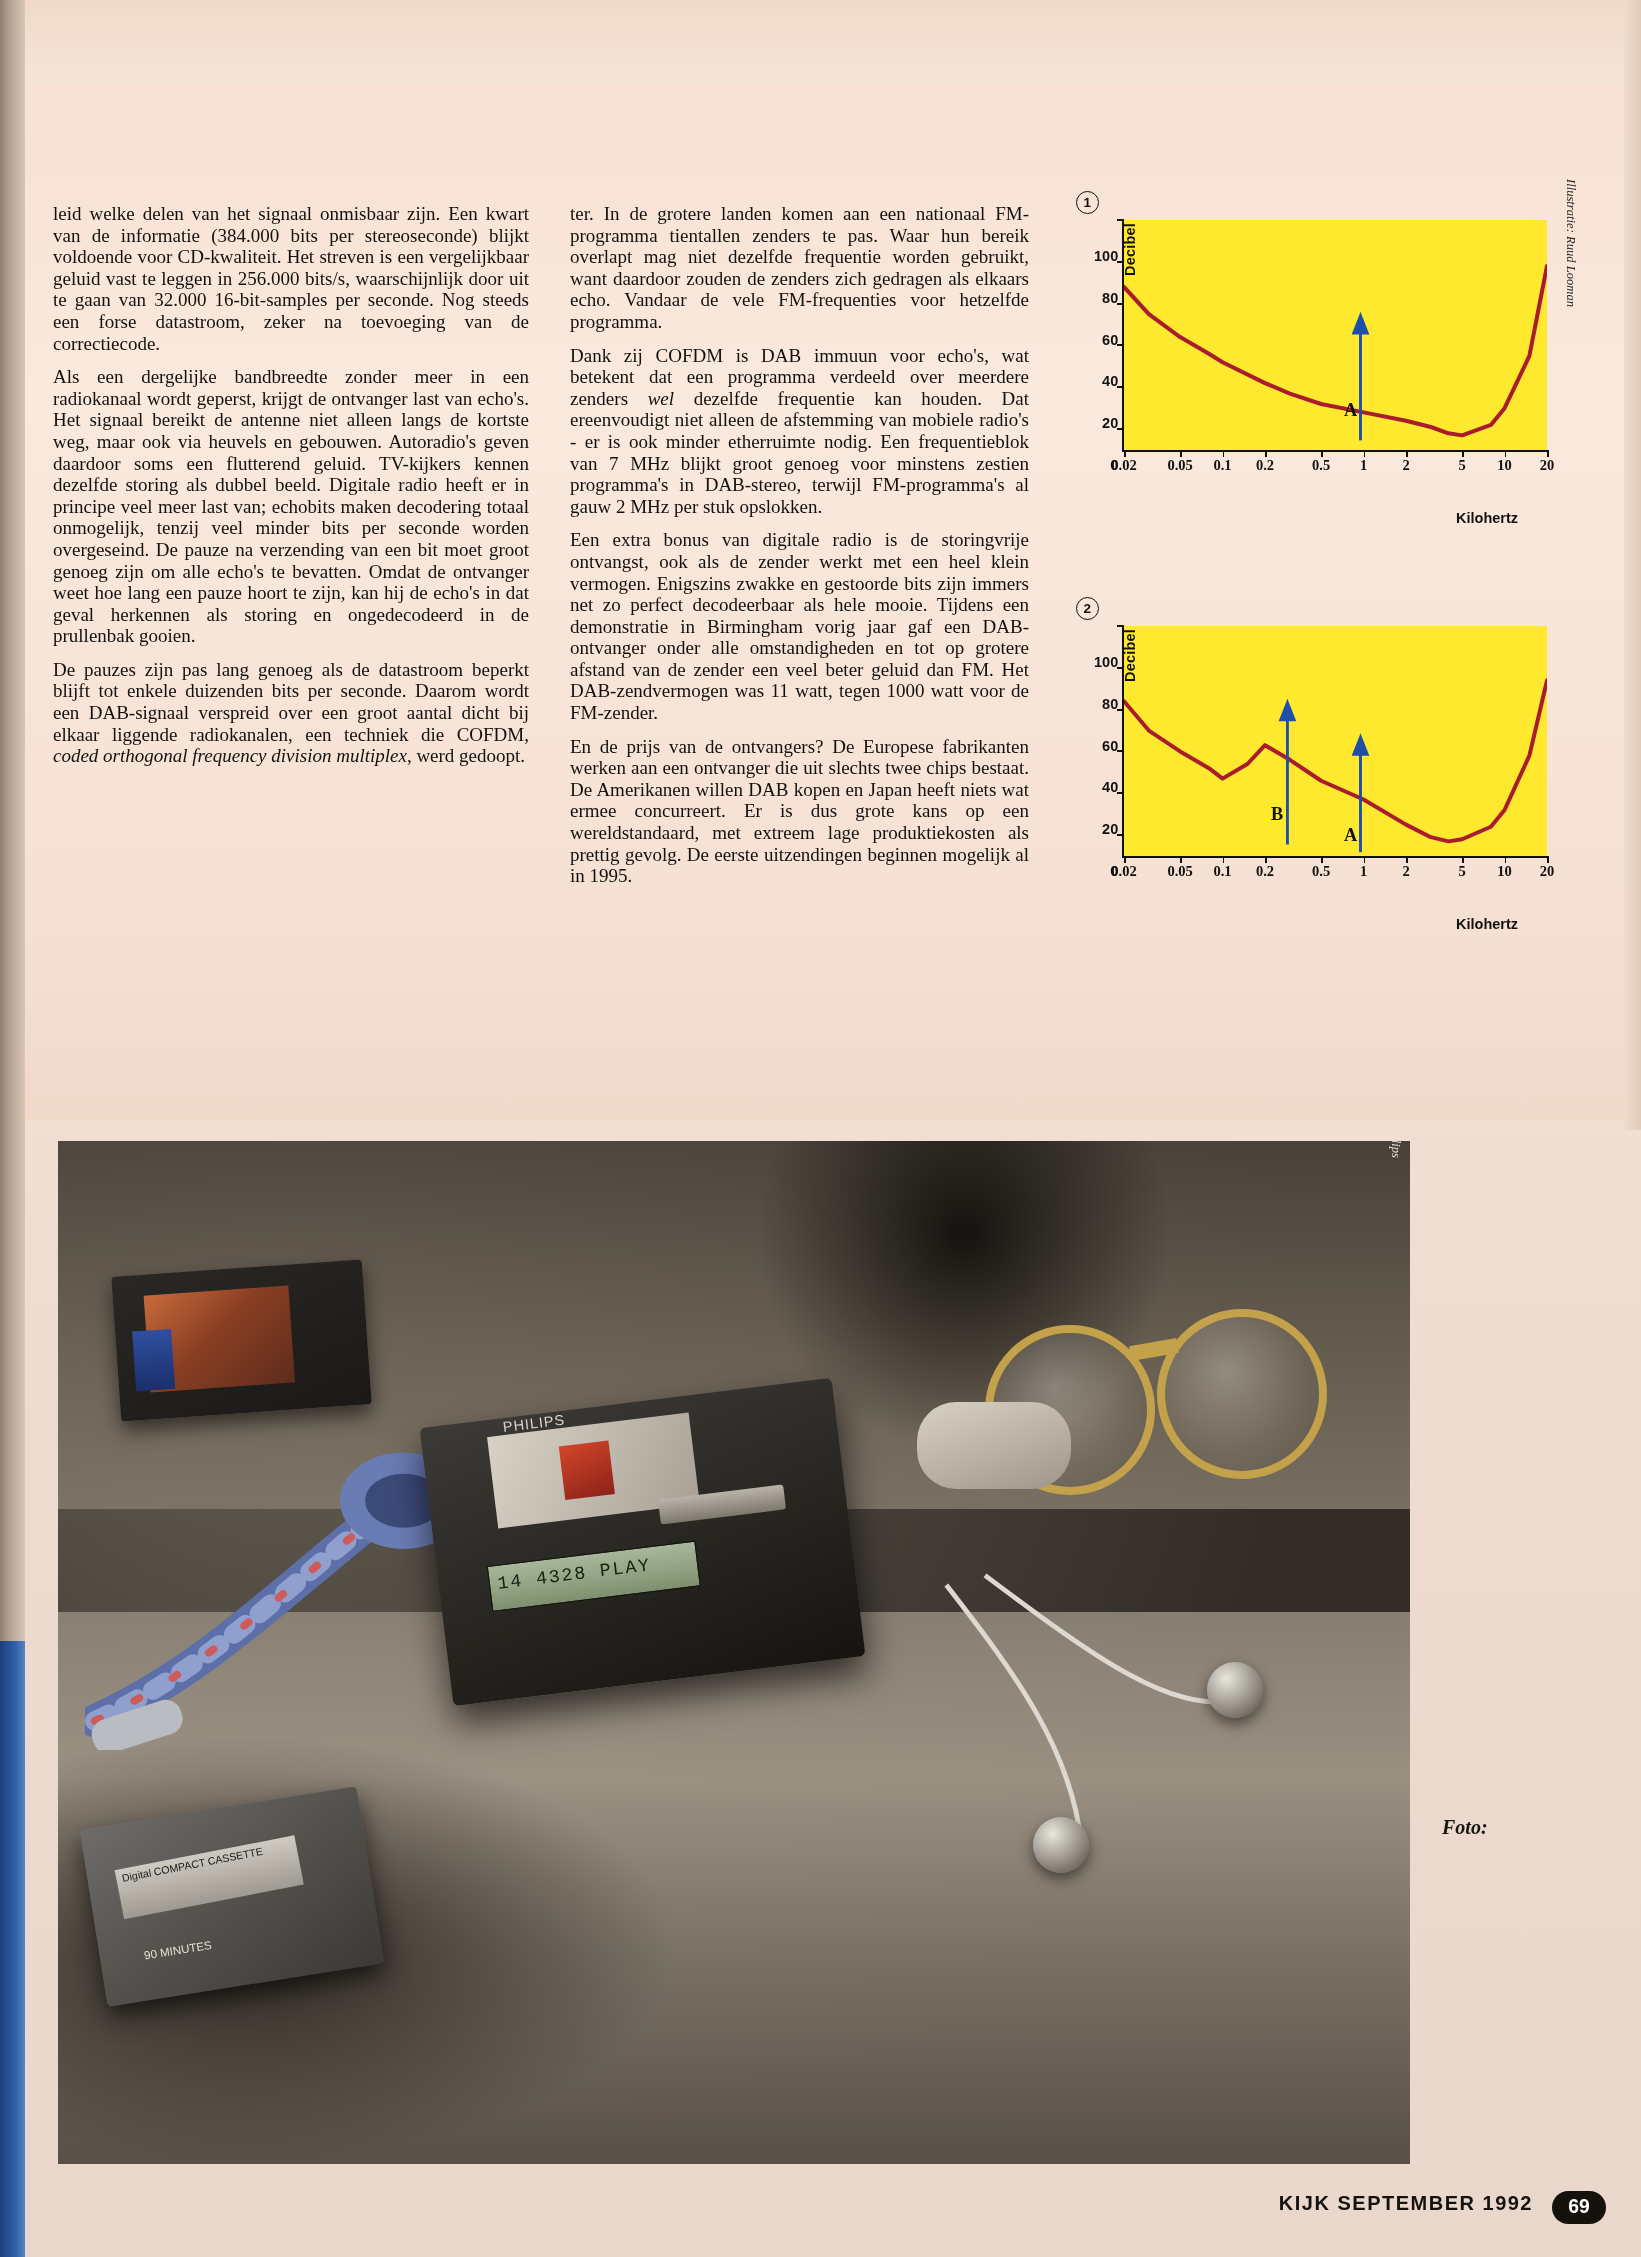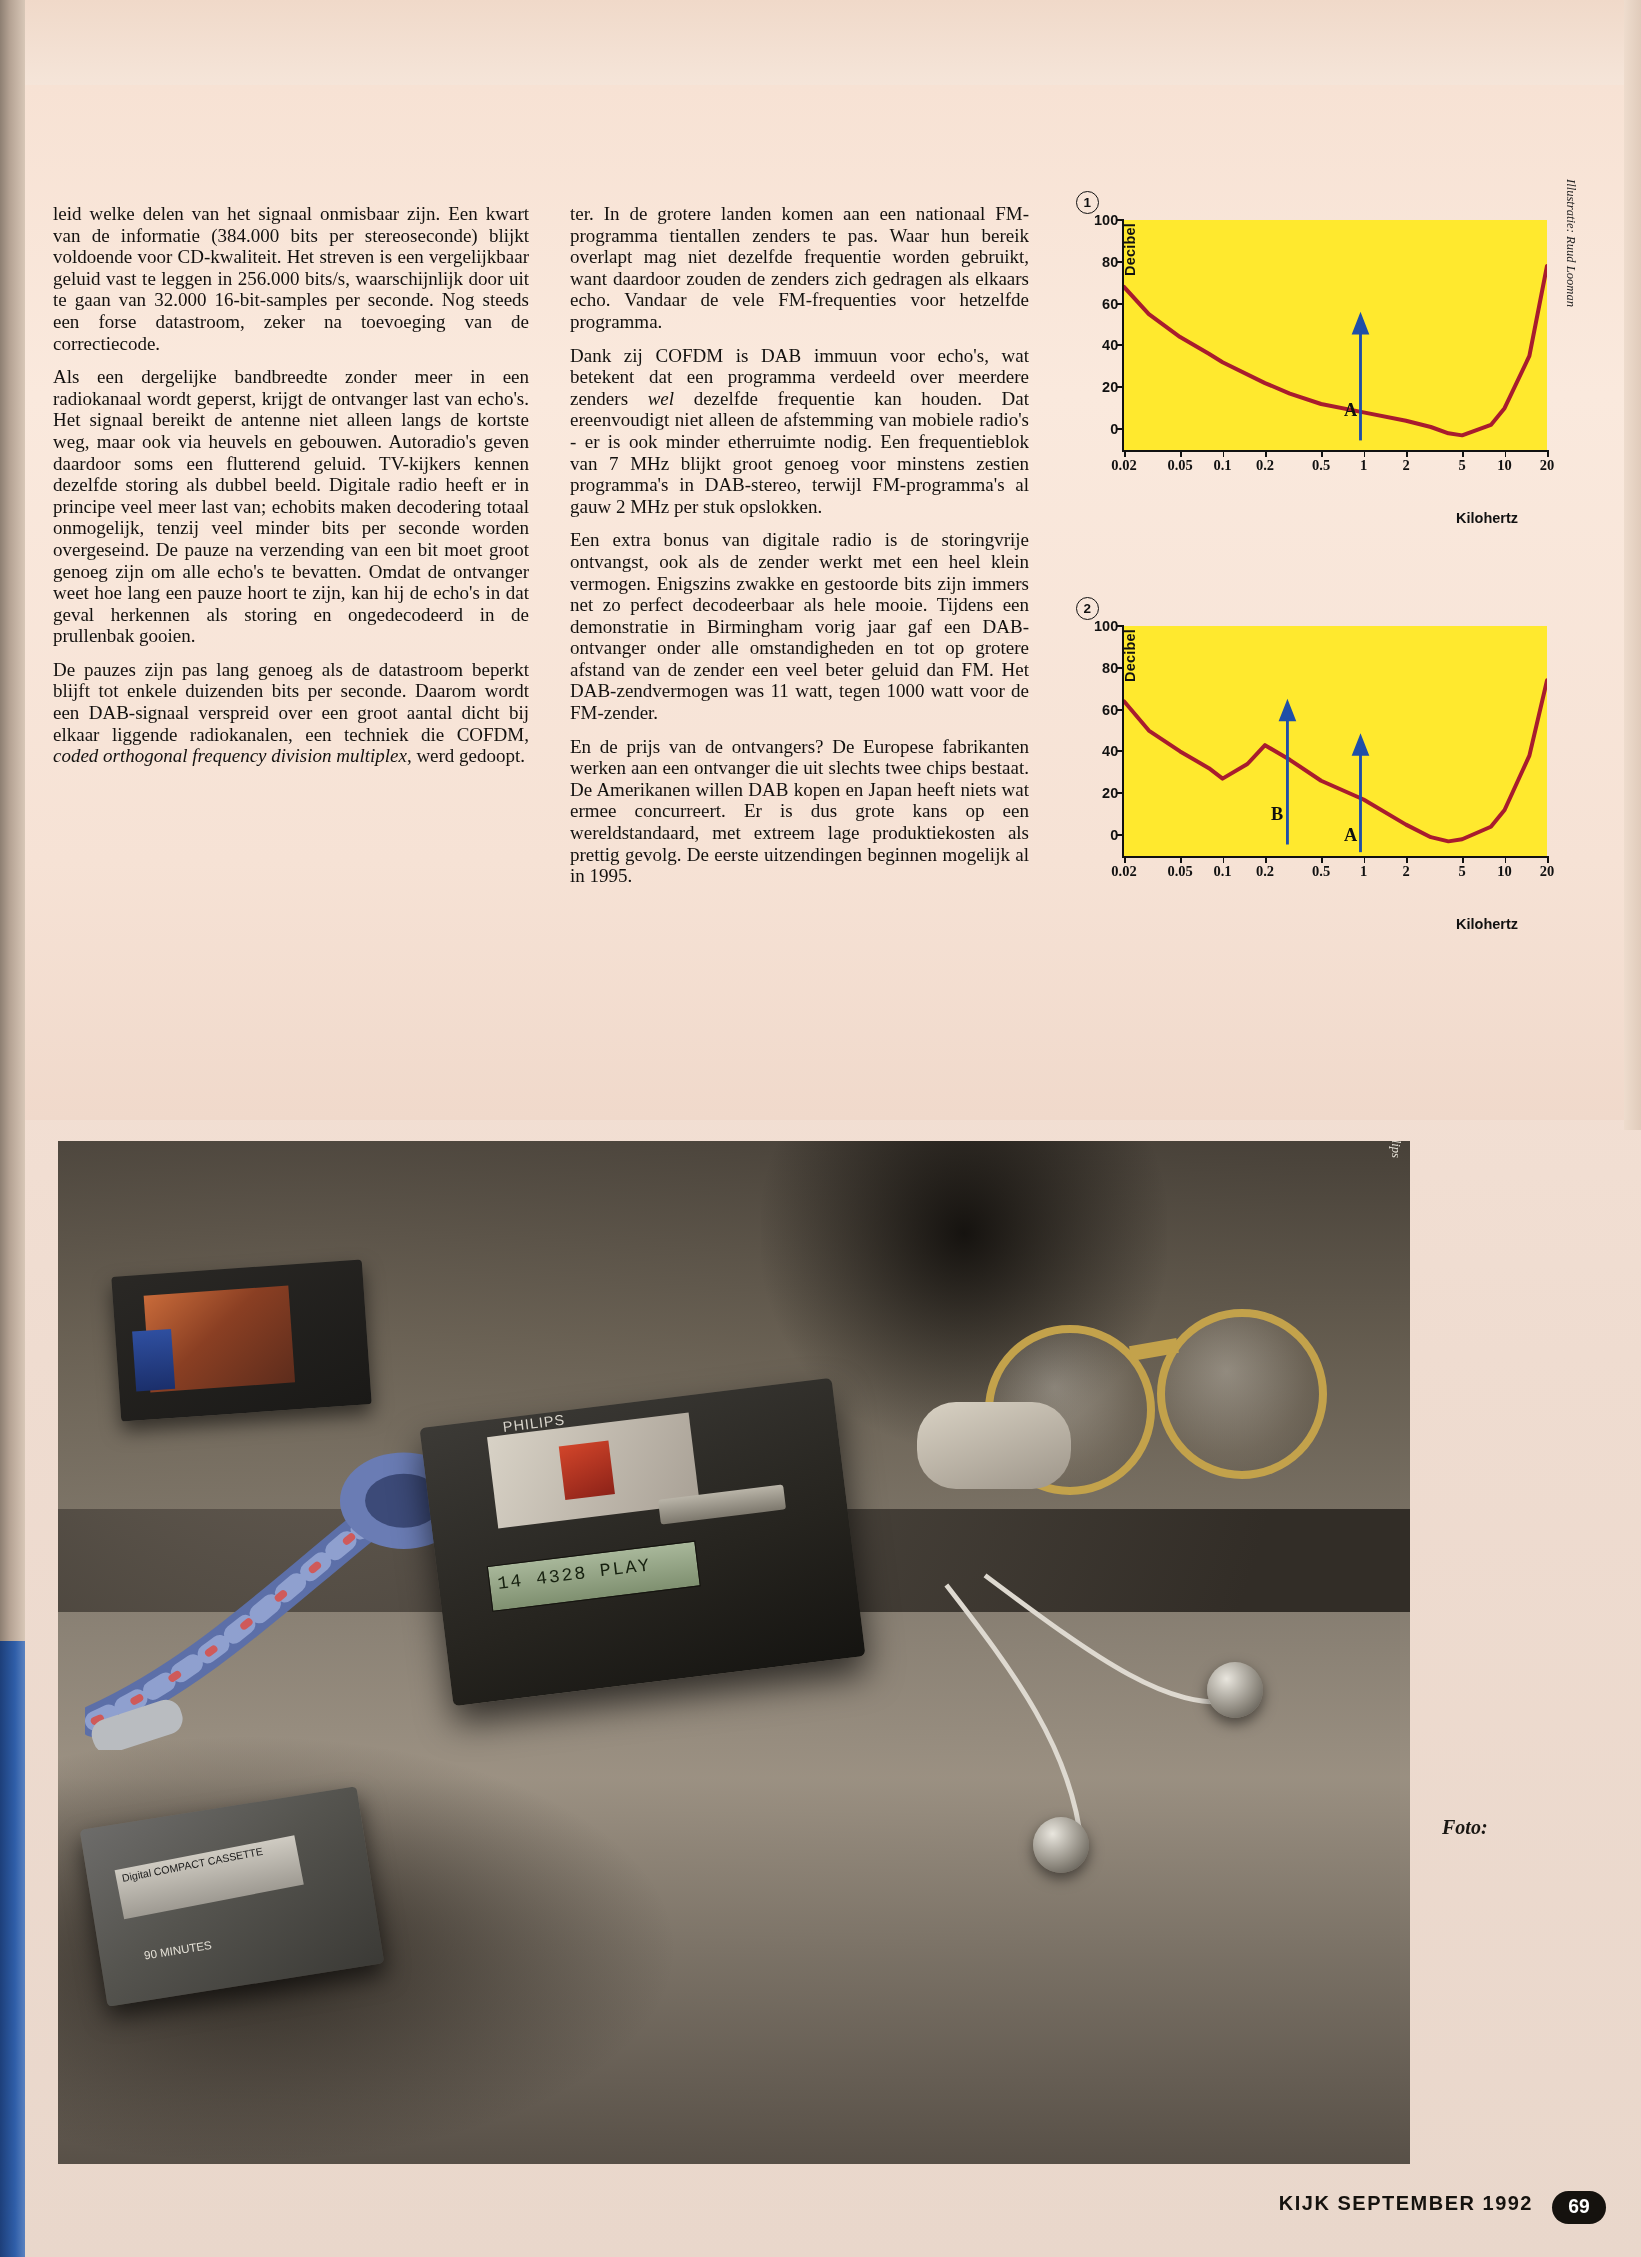--- a/index.html
+++ b/index.html
@@ -68,21 +68,21 @@
   }
   .ylabel{
     position:absolute;left:-1.9px;top:56px;
     transform:rotate(-90deg);transform-origin:left top;
     font-size:14.5px;font-family:"Liberation Sans",sans-serif;font-weight:bold;color:#111;
     letter-spacing:0.2px;
   }
   .ytick{
     position:absolute;right:calc(100% + 5.8px);
     font-size:14.5px;font-family:"Liberation Sans",sans-serif;font-weight:bold;color:#111;
-    transform:translateY(-50%);white-space:nowrap;
+    transform:translateY(-50%);white-space:nowrap;margin-top:36px;
   }
   .ytick-mark{position:absolute;left:-6.8px;width:6.8px;height:1.9px;background:#111;transform:translateY(-1px);}
   .xtick{
     position:absolute;top:calc(100% + 6.8px);
     font-size:14.5px;font-family:Liberation Serif, serif;font-weight:bold;color:#111;
     transform:translateX(-50%);white-space:nowrap;
   }
   .xtick-mark{position:absolute;top:100%;width:1.9px;height:6.8px;background:#111;}
   .xaxis-title{
     position:absolute;right:0;top:calc(100% + 29px);

